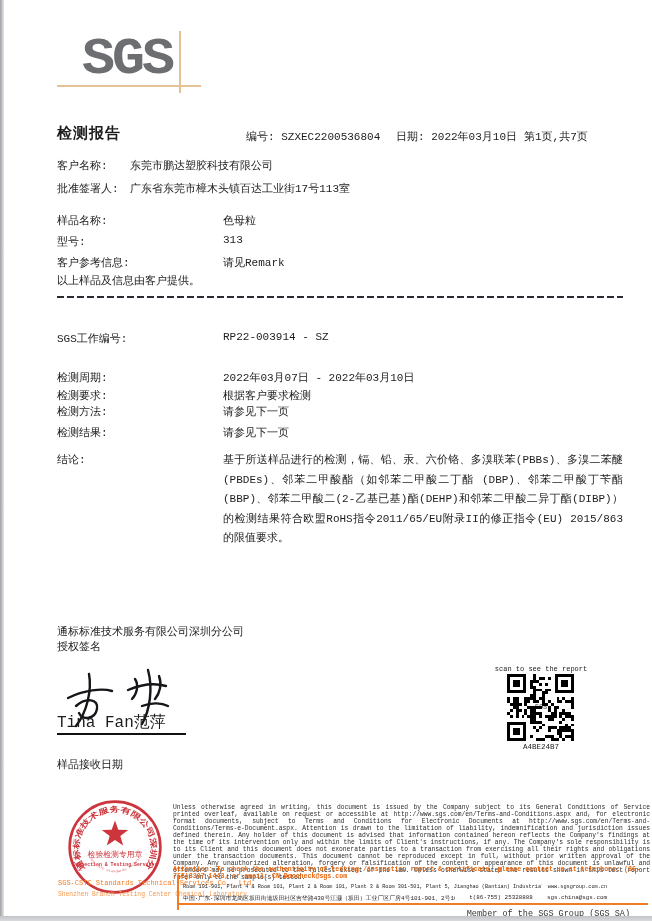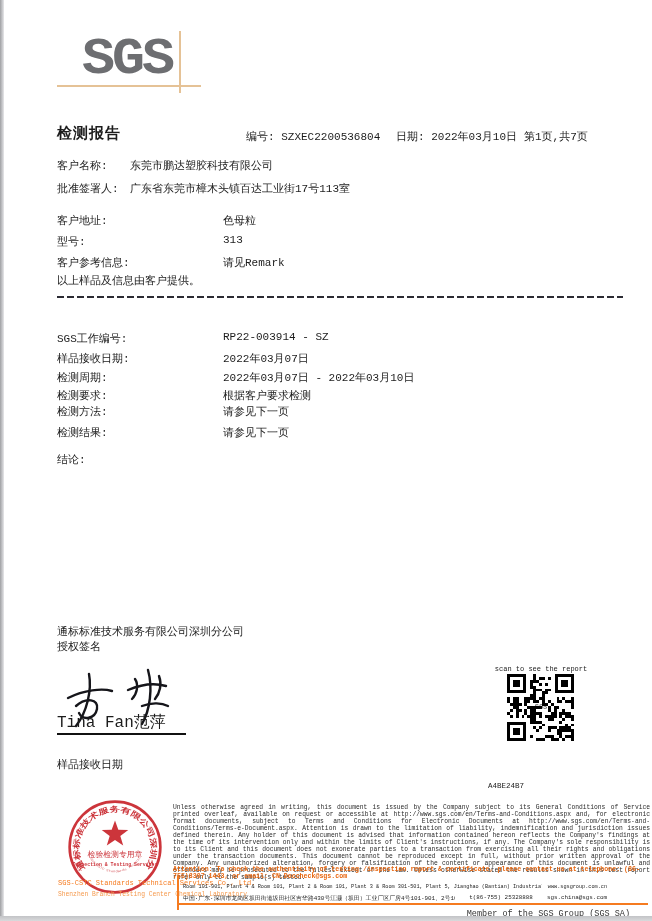--- a/index.html
+++ b/index.html
@@ -37,21 +37,21 @@
   .sig-title{left:57px;top:757px;font-size:11px;}
   
   .qr-caption{left:488px;top:665px;width:106px;text-align:center;font-size:7px;color:#222;}
   .qr{left:507px;top:674px;width:67px;height:67px;background:#fff;}
   .qr i{position:absolute;background:#000;}
   .finder{position:absolute;width:13px;height:13px;border:3px solid #000;background:#fff;}
   .finder::after{content:"";position:absolute;left:3px;top:3px;width:7px;height:7px;background:#000;}
   .f-tl{left:0;top:0;} .f-tr{right:0;top:0;} .f-bl{left:0;bottom:0;}
   .qr-center{position:absolute;left:24px;top:28px;width:20px;height:11px;background:#fff;
     font-size:7px;font-weight:bold;color:#777;text-align:center;line-height:11px;letter-spacing:0;}
-  .qr-label{left:488px;top:782px;width:106px;text-align:left;font-size:7.5px;color:#222;}
+  .qr-label{left:488px;top:743px;width:106px;text-align:center;font-size:7.5px;color:#222;}
   
   .stamp{left:67px;top:799px;opacity:.92;}
   .stamp-co1{left:58px;top:879px;font-size:7px;color:#f57b20;white-space:nowrap;}
   .stamp-co2{left:58px;top:891px;font-size:6.3px;color:#f59a4e;white-space:nowrap;}
   
   .legal{left:173px;top:804px;width:477px;font-size:6.3px;line-height:7px;color:#2a2a2a;text-align:justify;}
   .attention{left:173px;top:866px;width:477px;font-size:6.6px;line-height:7.4px;color:#e8650d;font-weight:bold;}
   .addr-en{left:183px;top:884px;width:424px;font-size:5.2px;color:#1f1f1f;display:flex;gap:6px;white-space:nowrap;}
   .addr-cn{left:183px;top:894px;width:424px;font-size:5.9px;color:#1f1f1f;display:flex;gap:14px;white-space:nowrap;}
   .grow{flex:1 1 auto;overflow:hidden;}
@@ -82,65 +82,62 @@
   <div class="abs row" style="top:158px">
     <span class="lbl">客户名称:</span>
     <span class="va">东莞市鹏达塑胶科技有限公司</span>
   </div>
   <div class="abs row" style="top:181px">
     <span class="lbl">批准签署人:</span>
     <span class="va">广东省东莞市樟木头镇百达工业街17号113室</span>
   </div>
 
   <div class="abs row" style="top:213px">
-    <span class="lbl">客户地址:</span>
+    <span class="lbl">样品名称:</span>
     <span class="vb">色母粒</span>
   </div>
   <div class="abs row" style="top:234px">
     <span class="lbl">型号:</span>
     <span class="vb">313</span>
   </div>
   <div class="abs row" style="top:255px">
     <span class="lbl">客户参考信息:</span>
     <span class="vb">请见Remark</span>
   </div>
   <div class="abs row" style="top:273px">
     <span class="lbl">以上样品及信息由客户提供。</span>
   </div>
 
   <div class="abs dashline"></div>
 
   <div class="abs row" style="top:331px">
     <span class="lbl">SGS工作编号:</span>
     <span class="vb">RP22-003914 - SZ</span>
   </div>
-  <div class="abs row" style="top:351px">
-    <span class="lbl">样品接收日期:</span>
-    <span class="vb">2022年03月07日</span>
-  </div>
   <div class="abs row" style="top:370px">
     <span class="lbl">检测周期:</span>
     <span class="vb">2022年03月07日 - 2022年03月10日</span>
   </div>
   <div class="abs row" style="top:388px">
     <span class="lbl">检测要求:</span>
     <span class="vb">根据客户要求检测</span>
   </div>
   <div class="abs row" style="top:404px">
     <span class="lbl">检测方法:</span>
     <span class="vb">请参见下一页</span>
   </div>
   <div class="abs row" style="top:425px">
     <span class="lbl">检测结果:</span>
     <span class="vb">请参见下一页</span>
   </div>
 
   <div class="abs row" style="top:452px">
     <span class="lbl">结论:</span>
   </div>
+  <div class="abs conclusion">基于所送样品进行的检测，镉、铅、汞、六价铬、多溴联苯(PBBs)、多溴二苯醚(PBDEs)、邻苯二甲酸酯（如邻苯二甲酸二丁酯 (DBP)、邻苯二甲酸丁苄酯(BBP)、邻苯二甲酸二(2-乙基已基)酯(DEHP)和邻苯二甲酸二异丁酯(DIBP)）的检测结果符合欧盟RoHS指令2011/65/EU附录II的修正指令(EU) 2015/863的限值要求。</div>
 
   <div class="abs sig-company">通标标准技术服务有限公司深圳分公司</div>
   <div class="abs sig-auth">授权签名</div>
   <svg class="abs sig-svg" width="134" height="70" viewBox="0 0 134 70">
     <g fill="none" stroke="#15151a" stroke-width="2.4" stroke-linecap="round">
       <path d="M10,36 C26,28 44,26 54,29"></path>
       <path d="M31,12 C34,28 29,50 18,64"></path>
       <path d="M18,44 C28,35 41,37 39,47 C37,57 25,59 21,51"></path>
       <path d="M70,28 C84,22 98,21 108,24"></path>
       <path d="M90,8 C95,26 92,48 84,62"></path>

